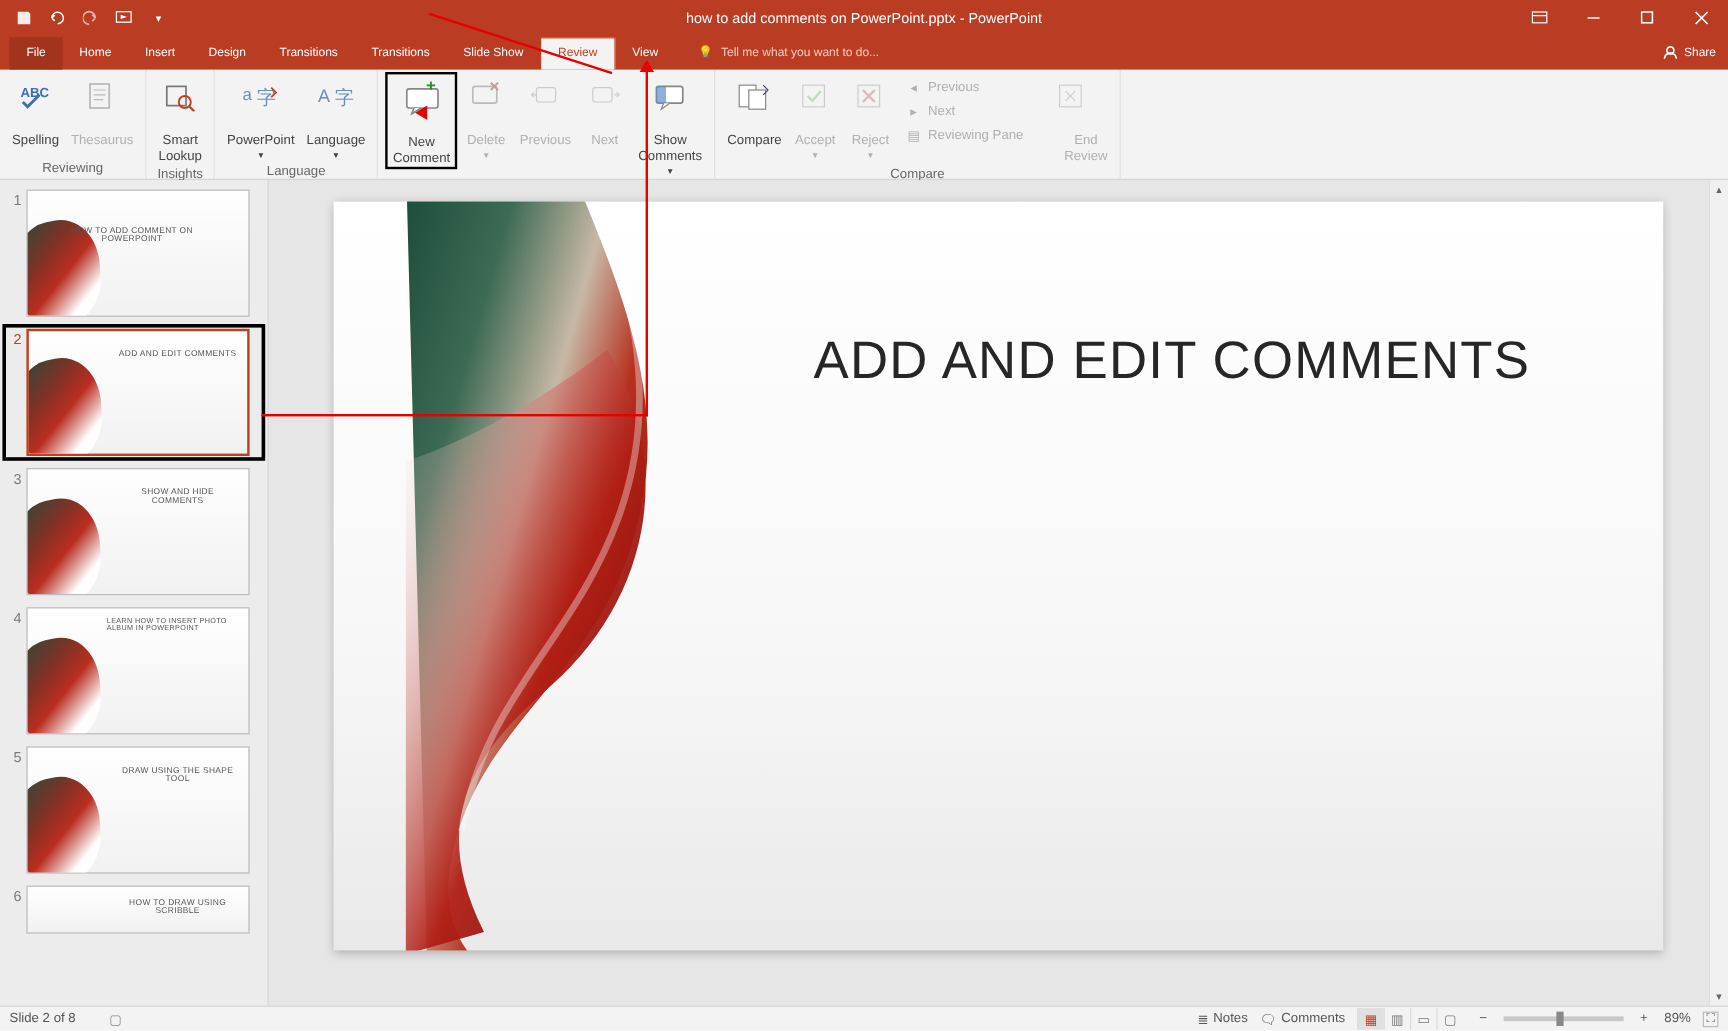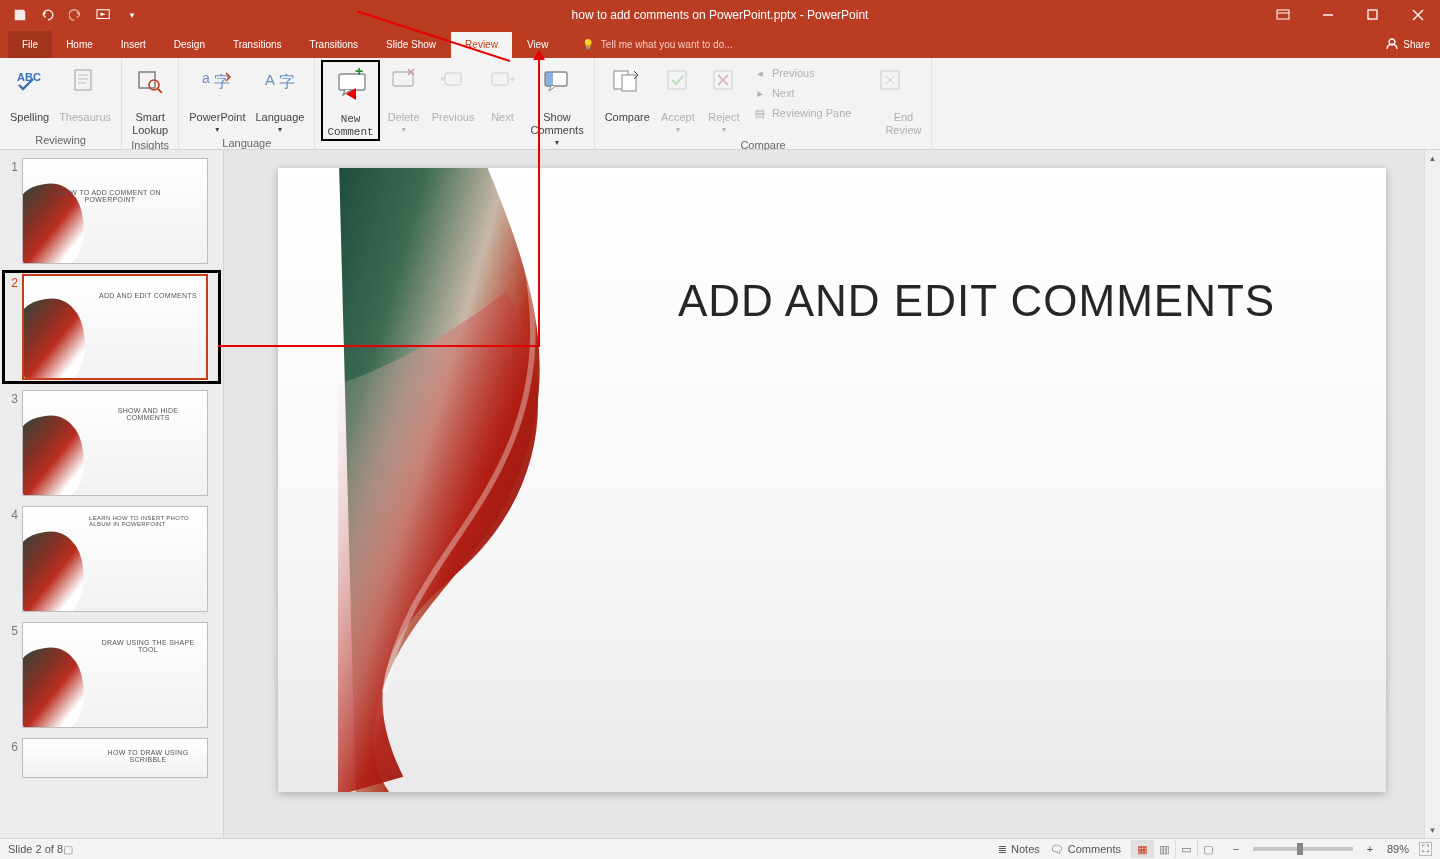--- a/index.html
+++ b/index.html
@@ -57,21 +57,21 @@
 .slide { width: 1108px; height: 624px; background: linear-gradient(to bottom, #ffffff 0%, #f7f7f7 60%, #e9e9e9 100%); box-shadow: 0 2px 8px rgba(0,0,0,0.25); position: relative; overflow: hidden; }
 .slide-ribbon { position: absolute; left: 60px; top: -40px; width: 280px; height: 700px; }
 .slide-title { position: absolute; top: 108px; left: 400px; font-size: 44px; font-weight: 300; letter-spacing: 1px; color: #262626; font-family: "Century Gothic", "Segoe UI", sans-serif; }
 
 
 .vscroll { position: absolute; right: 0; top: 0; width: 16px; bottom: 0; background: #f0f0f0; border-left: 1px solid #ddd; }
 .vscroll .arrow { height: 16px; display: flex; align-items: center; justify-content: center; font-size: 9px; color: #666; }
 
 
 .statusbar { height: 21px; background: #f3f3f3; border-top: 1px solid #d4d4d4; display: flex; align-items: center; font-size: 11px; color: #555; padding: 0 8px; position: relative; }
-.status-left { display: flex; gap: 0; align-items: center; }
+.status-left { display: flex; gap: 28px; align-items: center; }
 .status-right { position: absolute; right: 8px; display: flex; align-items: center; gap: 10px; }
 .view-btns { display: flex; gap: 0; }
 .vbtn { width: 22px; height: 18px; display: flex; align-items: center; justify-content: center; cursor: pointer; border-left: 1px solid #dcdcdc; color: #777; }
 .vbtn.active { background: #e0e0e0; color: #c43e1c; }
 .zoom-slider { width: 100px; height: 4px; background: #c7c7c7; position: relative; }
 .zoom-thumb { position: absolute; left: 44px; top: -4px; width: 6px; height: 12px; background: #888; }
 .zoom-btn { width: 14px; text-align: center; cursor: pointer; }
 
 
 .arrow-line { position: absolute; background: #e60000; z-index: 50; }
@@ -230,21 +230,21 @@
   <div class="group" style="min-width:260px;">
     <div class="group-controls">
       <div class="rbtn highlighted">
         <div class="rbtn-icon">
             <svg width="34" height="28">
               <rect x="4" y="6" width="26" height="16" rx="2" fill="#fff" stroke="#888" stroke-width="1.4"></rect>
               <path d="M10 22l-2 5 8-5" fill="#fff" stroke="#888" stroke-width="1.4"></path>
               <text x="20" y="8" font-size="14" fill="#2c8a2c" font-weight="bold">+</text>
             </svg>
           </div>
-        <span style="white-space:pre;font-family:Liberation Mono, monospace;">New
+        <span style="white-space:pre;">New
 Comment</span>
       </div>
       <div class="rbtn disabled">
         <div class="rbtn-icon">
             <svg width="28" height="26">
               <rect x="3" y="5" width="20" height="14" rx="2" fill="none" stroke="#bbb" stroke-width="1.4"></rect>
               <path d="M18 2l6 6m0-6l-6 6" stroke="#c99" stroke-width="1.6"></path>
             </svg>
           </div>
         <span>Delete</span>

